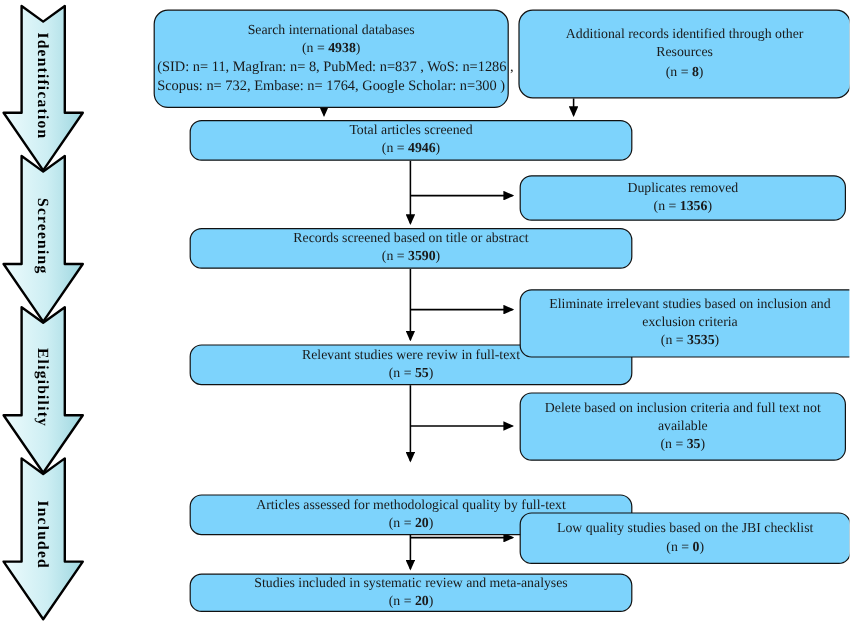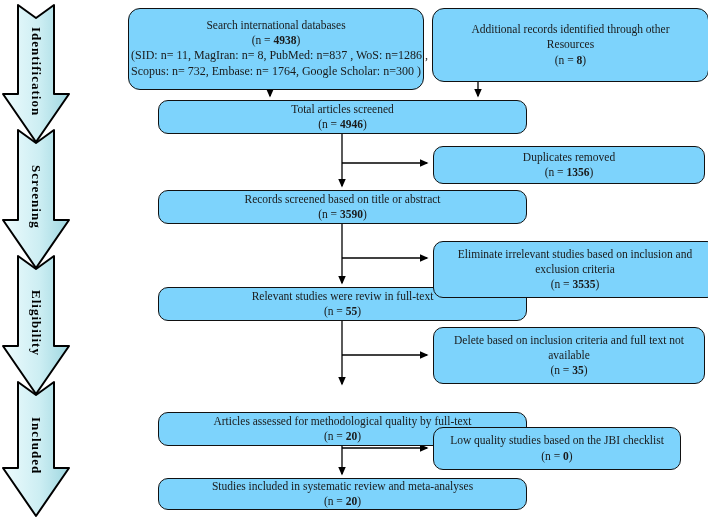--- a/index.html
+++ b/index.html
@@ -134,18 +134,18 @@
   <div class="box" style="left:433px; top:241px; width:284px; height:57px;">
     <div>Eliminate irrelevant studies based on inclusion and exclusion criteria</div>
     <div><span>(n = </span><span class="b">3535</span><span>)</span></div>
   </div>
 
   <div class="box" style="left:433px; top:327px; width:272px; height:57px;justify-content:center;">
     <div>Delete based on inclusion criteria and full text not available</div>
     <div><span>(n = </span><span class="b">35</span><span>)</span></div>
   </div>
 
-  <div class="box" style="left:433px; top:427px; width:248px; height:43px;">
+  <div class="box" style="left:433px; top:427px; width:276px; height:43px;">
     <div>Low quality studies based on the JBI checklist</div>
     <div><span>(n = </span><span class="b">0</span><span>)</span></div>
   </div>
 
 </div>
 
 </body></html>

